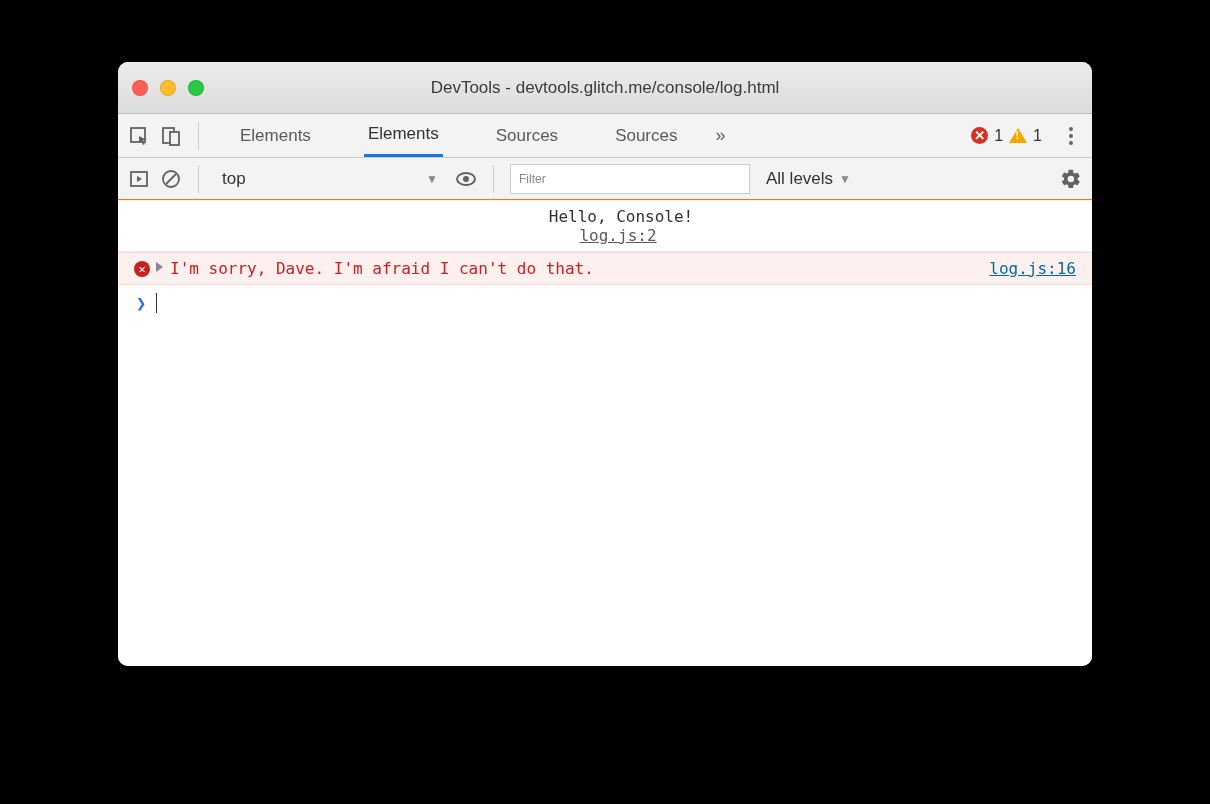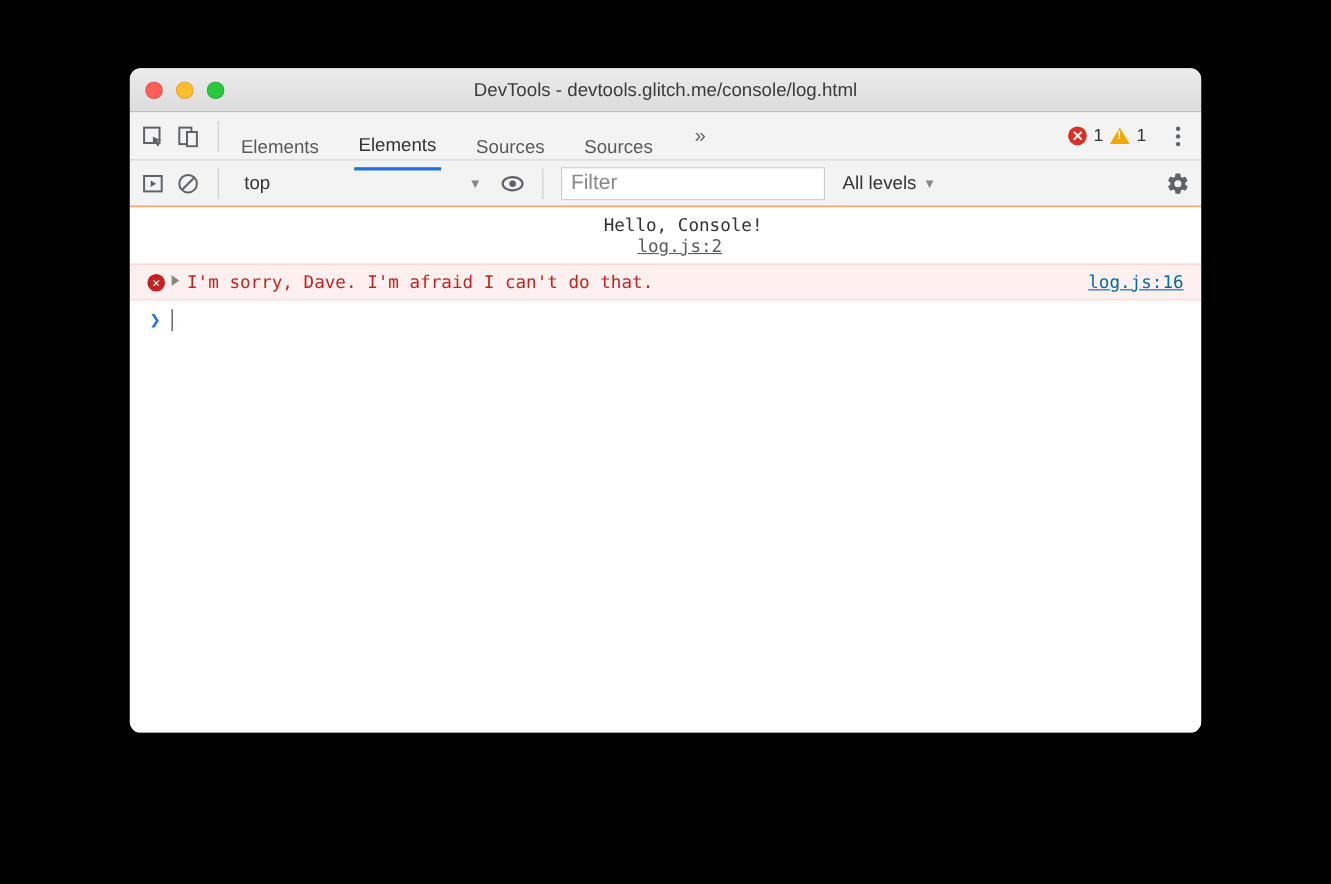--- a/index.html
+++ b/index.html
@@ -17,21 +17,21 @@
     width: 974px;
     height: 604px;
     background: #fff;
     border-radius: 10px;
     box-shadow: 0 20px 60px rgba(0,0,0,0.5);
     overflow: hidden;
     display: flex;
     flex-direction: column;
   }
   .titlebar {
-    height: 40px;
+    height: 52px;
     background: linear-gradient(#ececec, #dcdcdc);
     border-bottom: 1px solid #b9b9b9;
     display: flex;
     align-items: center;
     position: relative;
   }
   .traffic-lights {
     display: flex;
     gap: 12px;
     position: absolute;
@@ -64,21 +64,22 @@
     cursor: pointer;
   }
   .vdiv { width: 1px; height: 28px; background: #ccc; margin: 0 6px; }
   .tabs { display: flex; gap: 28px; align-items: center; flex: 1; }
   .tab {
     font-size: 17px;
     color: #5a5a5a;
     padding: 10px 4px;
     cursor: pointer;
     position: relative;
-    top: 10px;
+    top: 0;
+    margin-left: 21px;
   }
   .tab.active {
     color: #333;
     border-bottom: 3px solid #1a73e8;
   }
   .overflow-chevrons { color: #5f6368; font-size: 18px; cursor: pointer; padding: 0 6px; }
   .status-counts {
     display: flex;
     align-items: center;
     gap: 6px;
@@ -133,21 +134,21 @@
     font-size: 17px;
     color: #333;
     width: 230px;
     cursor: pointer;
   }
   .context-select .chev { color: #888; font-size: 12px; }
   .filter-input {
     border: 1px solid #ccc;
     background: #fff;
     padding: 4px 8px;
-    font-size: 19px;
+    font-size: 12px;
     color: #333;
     width: 240px;
     height: 30px;
   }
   .filter-input::placeholder { color: #888; }
   .levels-select {
     font-size: 17px;
     color: #333;
     display: flex;
     align-items: center;

